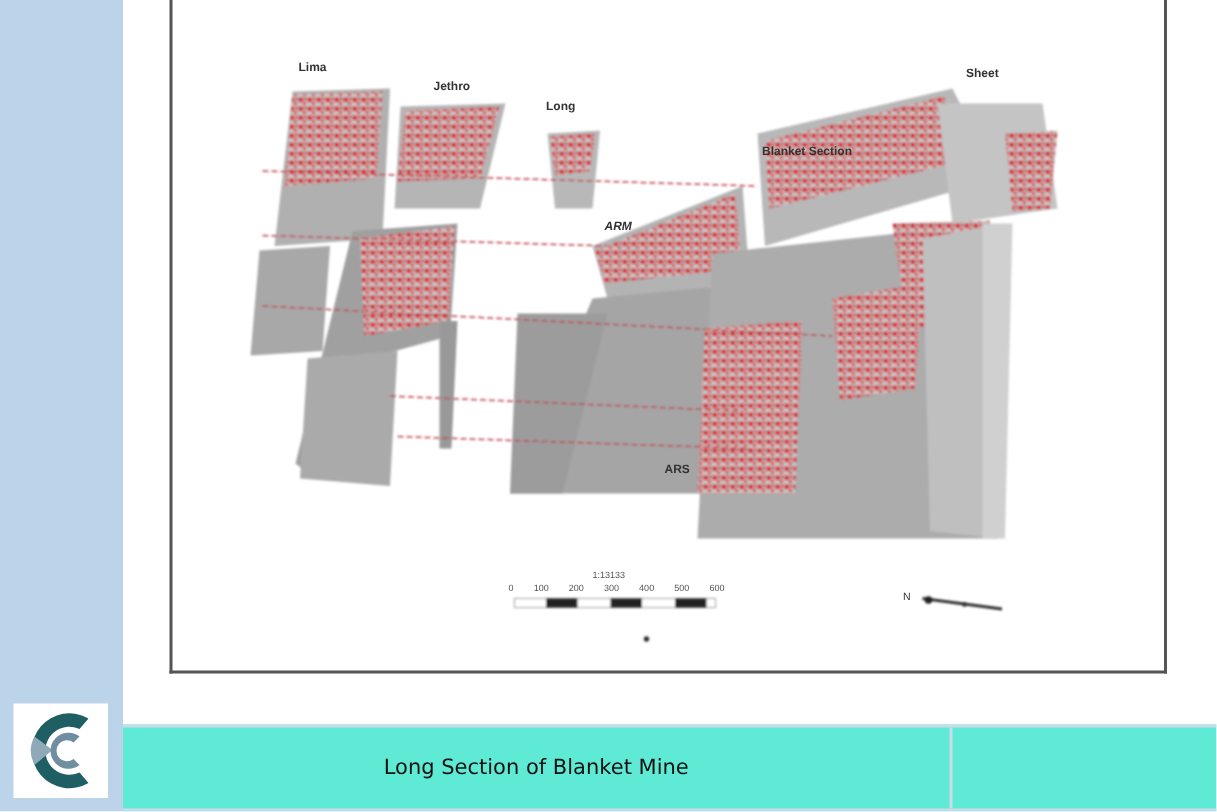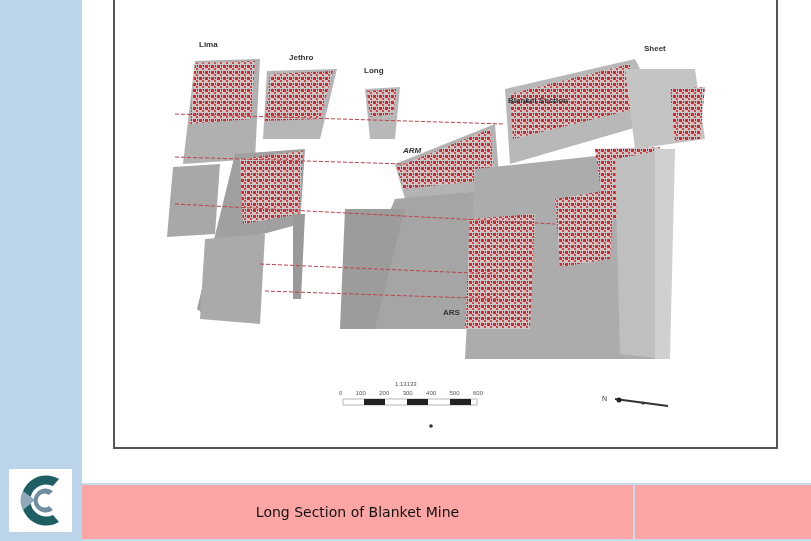--- a/index.html
+++ b/index.html
@@ -2,21 +2,21 @@
 <html><head>
 <meta charset="utf-8">
 <style>
   html,body{margin:0;padding:0;}
   body{width:811px;height:541px;position:relative;overflow:hidden;background:#fff;font-family:"DejaVu Sans",sans-serif;}
   .sidebar{position:absolute;left:0;top:0;width:82px;height:541px;background:#bcd4ea;}
   .logo{position:absolute;left:9px;top:469px;width:63px;height:63px;background:#fff;}
   .figure-frame{position:absolute;left:113px;top:-2px;width:665px;height:451px;border:2px solid #555;border-top:1px solid #999;background:#fff;box-sizing:border-box;}
   .figure-canvas{position:absolute;left:0;top:0;width:661px;height:447px;}
   .lbl{position:absolute;font-family:"Liberation Sans",sans-serif;font-size:8px;font-weight:bold;color:#333;filter:blur(0.4px);white-space:nowrap;}
-  .footer{position:absolute;left:82px;top:483px;width:729px;height:58px;border-top:2px solid #c9dbea;border-bottom:2px solid #c9dbea;box-sizing:border-box;background:#fca5a5;}
+  .footer{position:absolute;left:82px;top:483px;width:729px;height:58px;border-top:2px solid #c9dbea;border-bottom:2px solid #c9dbea;box-sizing:border-box;background:#5eead4;}
   .footer-title{position:absolute;left:0;top:0;width:553px;height:54px;display:flex;align-items:center;justify-content:center;font-family:"DejaVu Sans",sans-serif;font-size:14px;color:#111;border-right:2px solid #c9dbea;box-sizing:border-box;}
   .footer-date{position:absolute;left:553px;top:0;width:176px;height:54px;display:flex;align-items:center;justify-content:center;font-family:"Liberation Sans",sans-serif;font-weight:bold;font-size:14px;color:#111;}
   .scale-text{position:absolute;font-family:"Liberation Sans",sans-serif;font-size:6px;color:#555;filter:blur(0.3px);}
 </style>
 </head>
 <body>
 
 <div class="sidebar"></div>
 
 <div class="logo">

